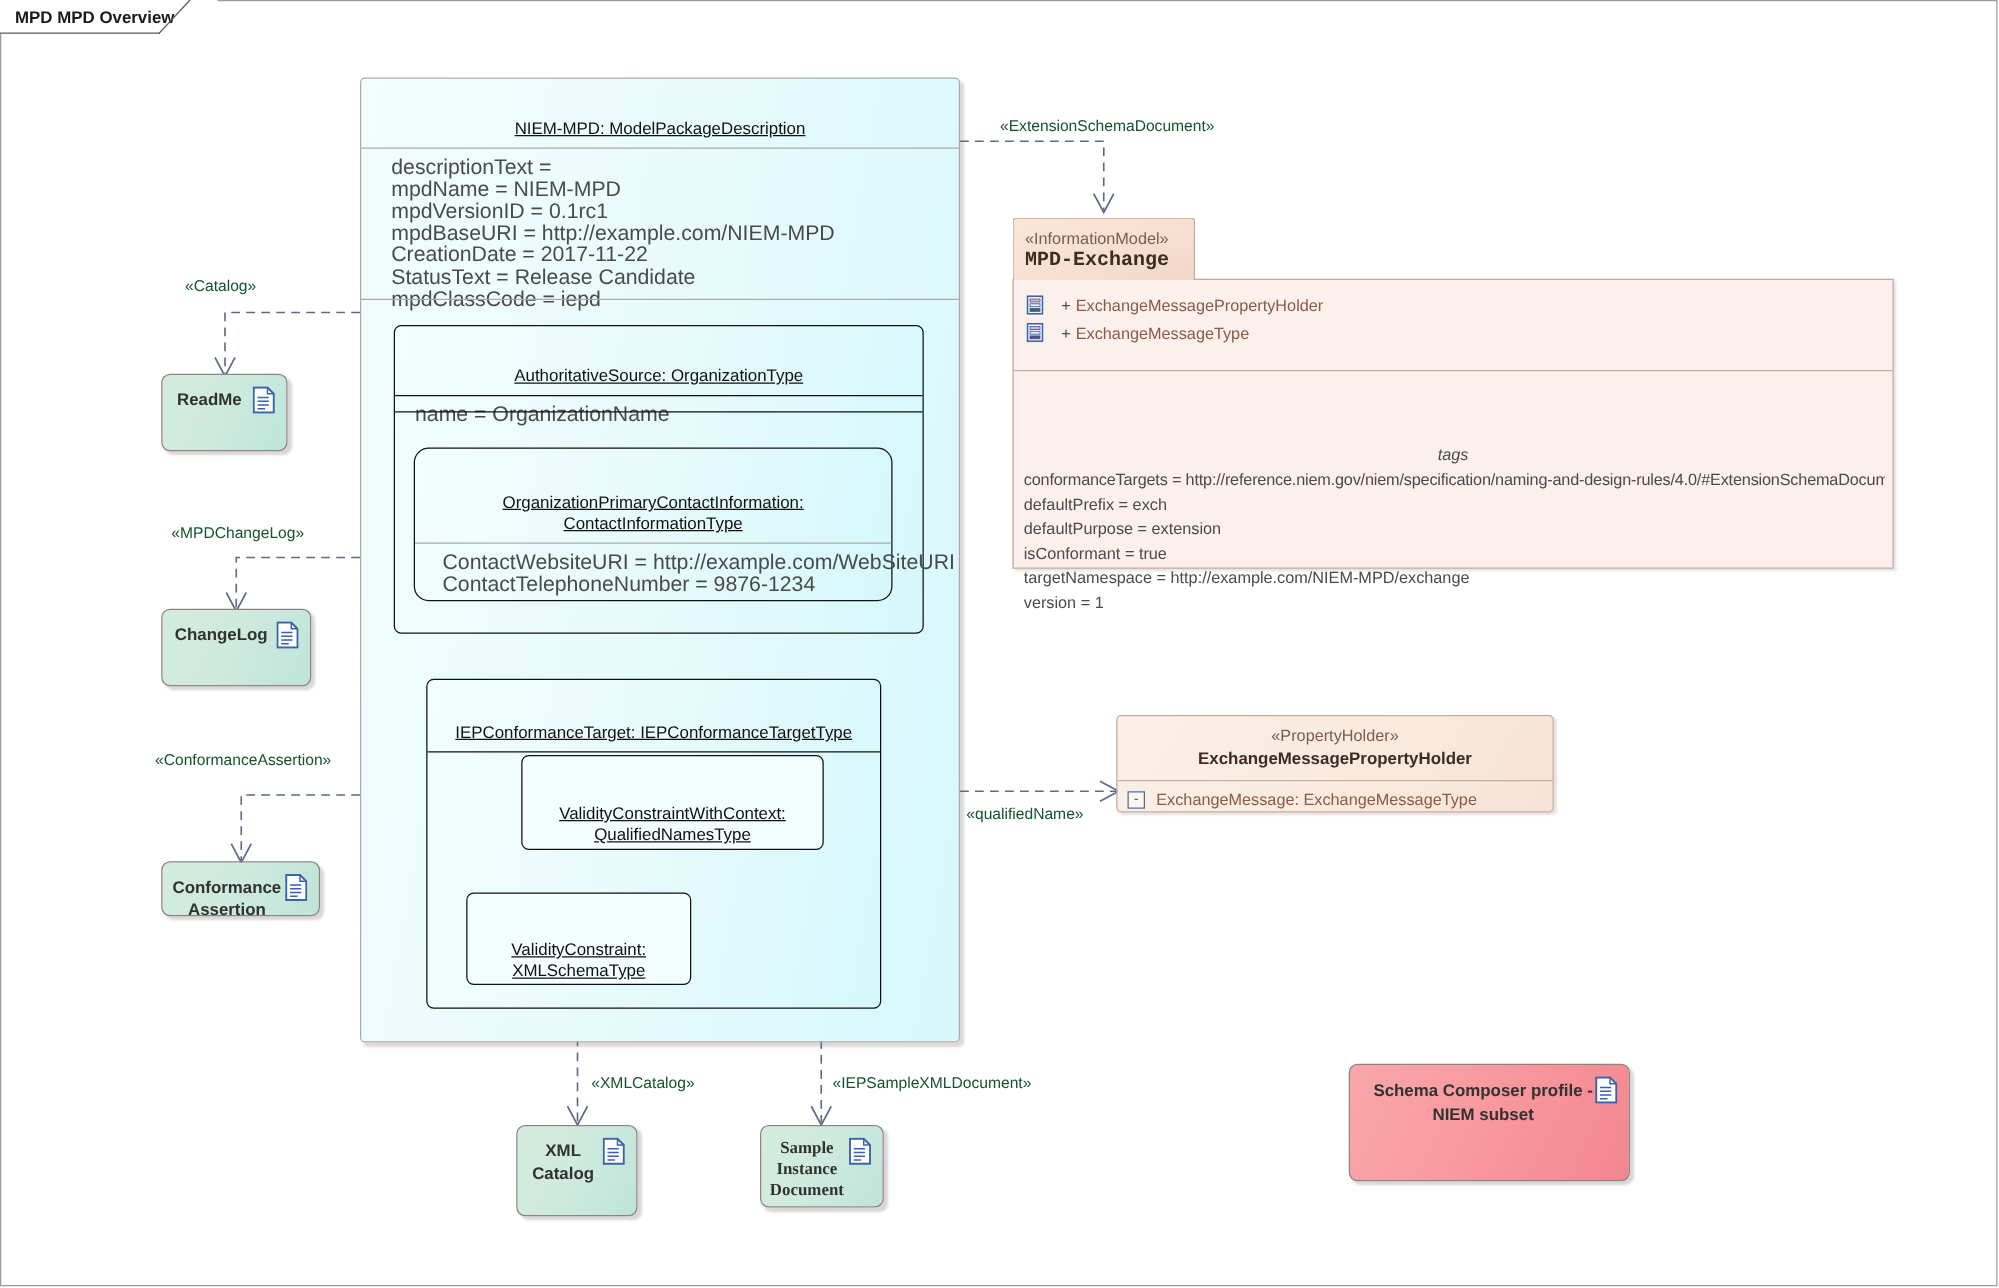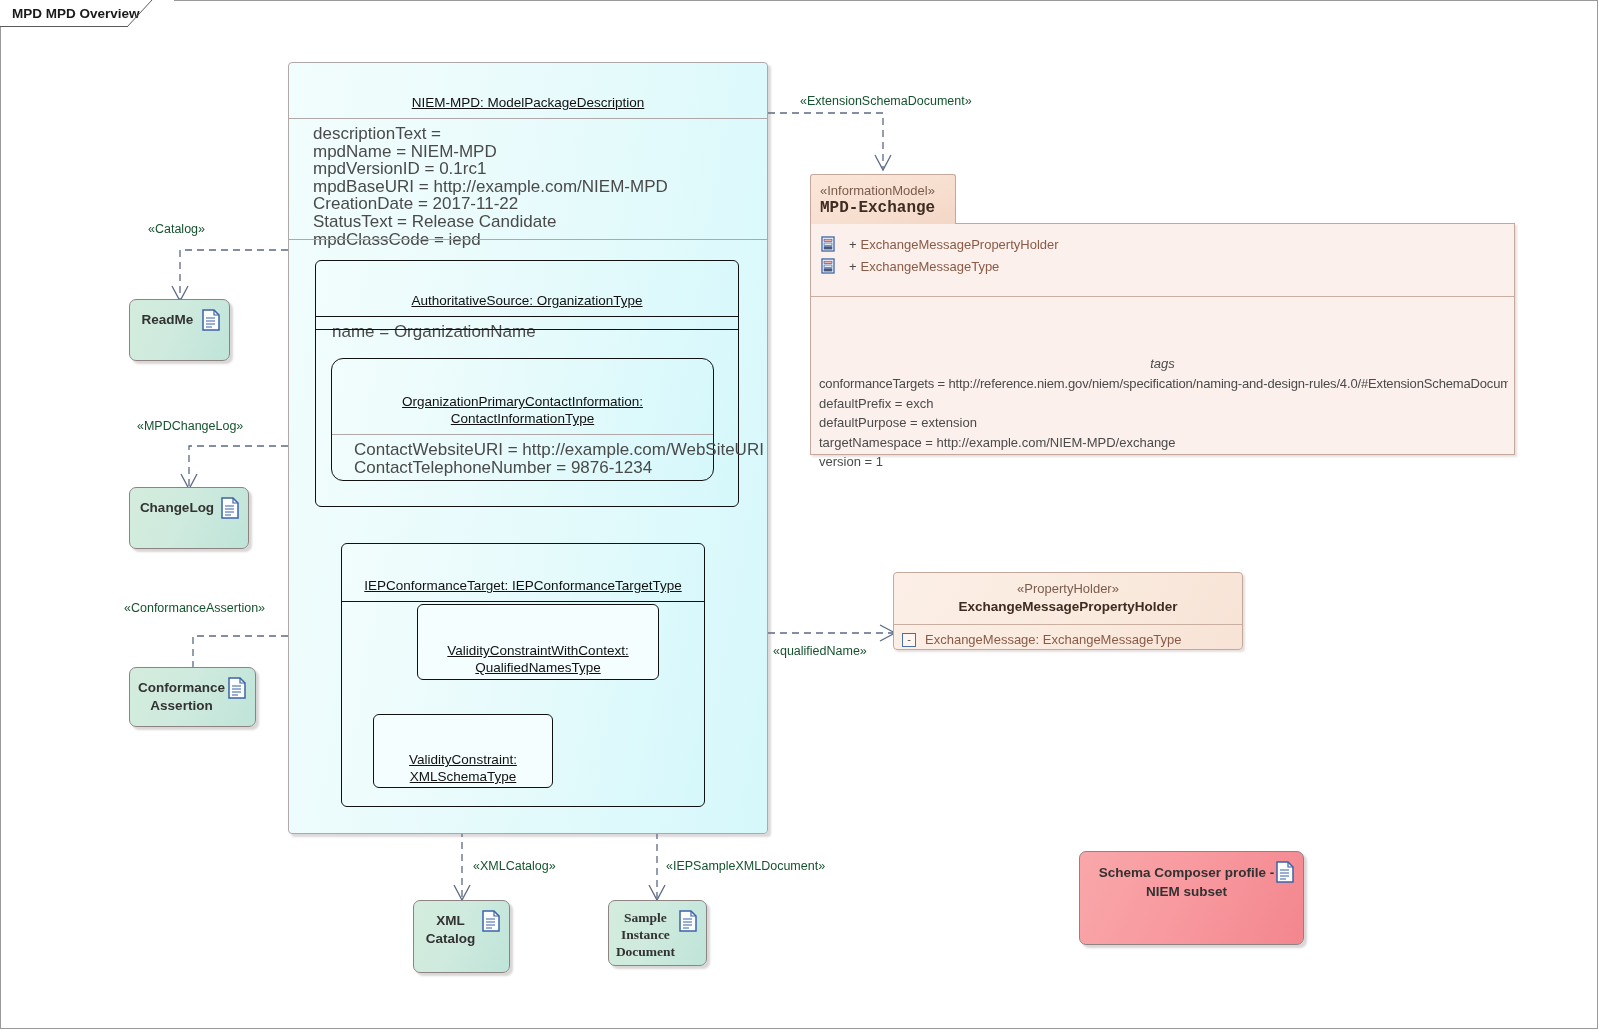--- a/index.html
+++ b/index.html
@@ -363,20 +363,21 @@
         <span class="lbl">+</span>
         <span style="margin-left:4px;">ExchangeMessageType</span>
       </div>
     </div>
     <div class="pkg-sep" style="top:72px;"></div>
     <div class="tags-title" style="margin-top:72px;">tags</div>
     <div class="tags-list">
       <div class="squeeze">conformanceTargets = http://reference.niem.gov/niem/specification/naming-and-design-rules/4.0/#ExtensionSchemaDocument</div>
       <div>defaultPrefix = exch</div>
       <div>defaultPurpose = extension</div>
+      <div>isConformant = true</div>
       <div>targetNamespace = http://example.com/NIEM-MPD/exchange</div>
       <div>version = 1</div>
     </div>
   </div>
 
   <div class="prop-holder" style="left:893px; top:572px; width:350px; height:78px;">
     <div class="ph-title">
       <span>«PropertyHolder»</span><br>
       <b>ExchangeMessagePropertyHolder</b>
     </div>
@@ -397,21 +398,21 @@
 
   <div class="artifact" style="left:129px; top:487px; width:120px; height:62px;">
     <div class="artifact-label" style="white-space:pre-line;">ChangeLog</div>
     <svg class="doc-icon" viewBox="0 0 18 22">
       <path d="M1,1 L12,1 L17,6 L17,21 L1,21 Z" fill="#fbfdff" stroke="#3c63a8" stroke-width="1.5"></path>
       <path d="M12,1 L12,6 L17,6" fill="none" stroke="#3c63a8" stroke-width="1.2"></path>
       <path d="M4,9 H13 M4,12 H13 M4,15 H13 M4,18 H10" stroke="#3c63a8" stroke-width="1.1"></path>
     </svg>
   </div>
 
-  <div class="artifact" style="left:129px; top:667px; width:127px; height:60px;">
+  <div class="artifact" style="left:129px; top:689px; width:127px; height:44px;">
     <div class="artifact-label" style="white-space:pre-line; padding:0 26px 0 4px;">Conformance
 Assertion</div>
     <svg class="doc-icon" viewBox="0 0 18 22">
       <path d="M1,1 L12,1 L17,6 L17,21 L1,21 Z" fill="#fbfdff" stroke="#3c63a8" stroke-width="1.5"></path>
       <path d="M12,1 L12,6 L17,6" fill="none" stroke="#3c63a8" stroke-width="1.2"></path>
       <path d="M4,9 H13 M4,12 H13 M4,15 H13 M4,18 H10" stroke="#3c63a8" stroke-width="1.1"></path>
     </svg>
   </div>
 
   <div class="artifact" style="left:413px; top:900px; width:97px; height:73px;">

